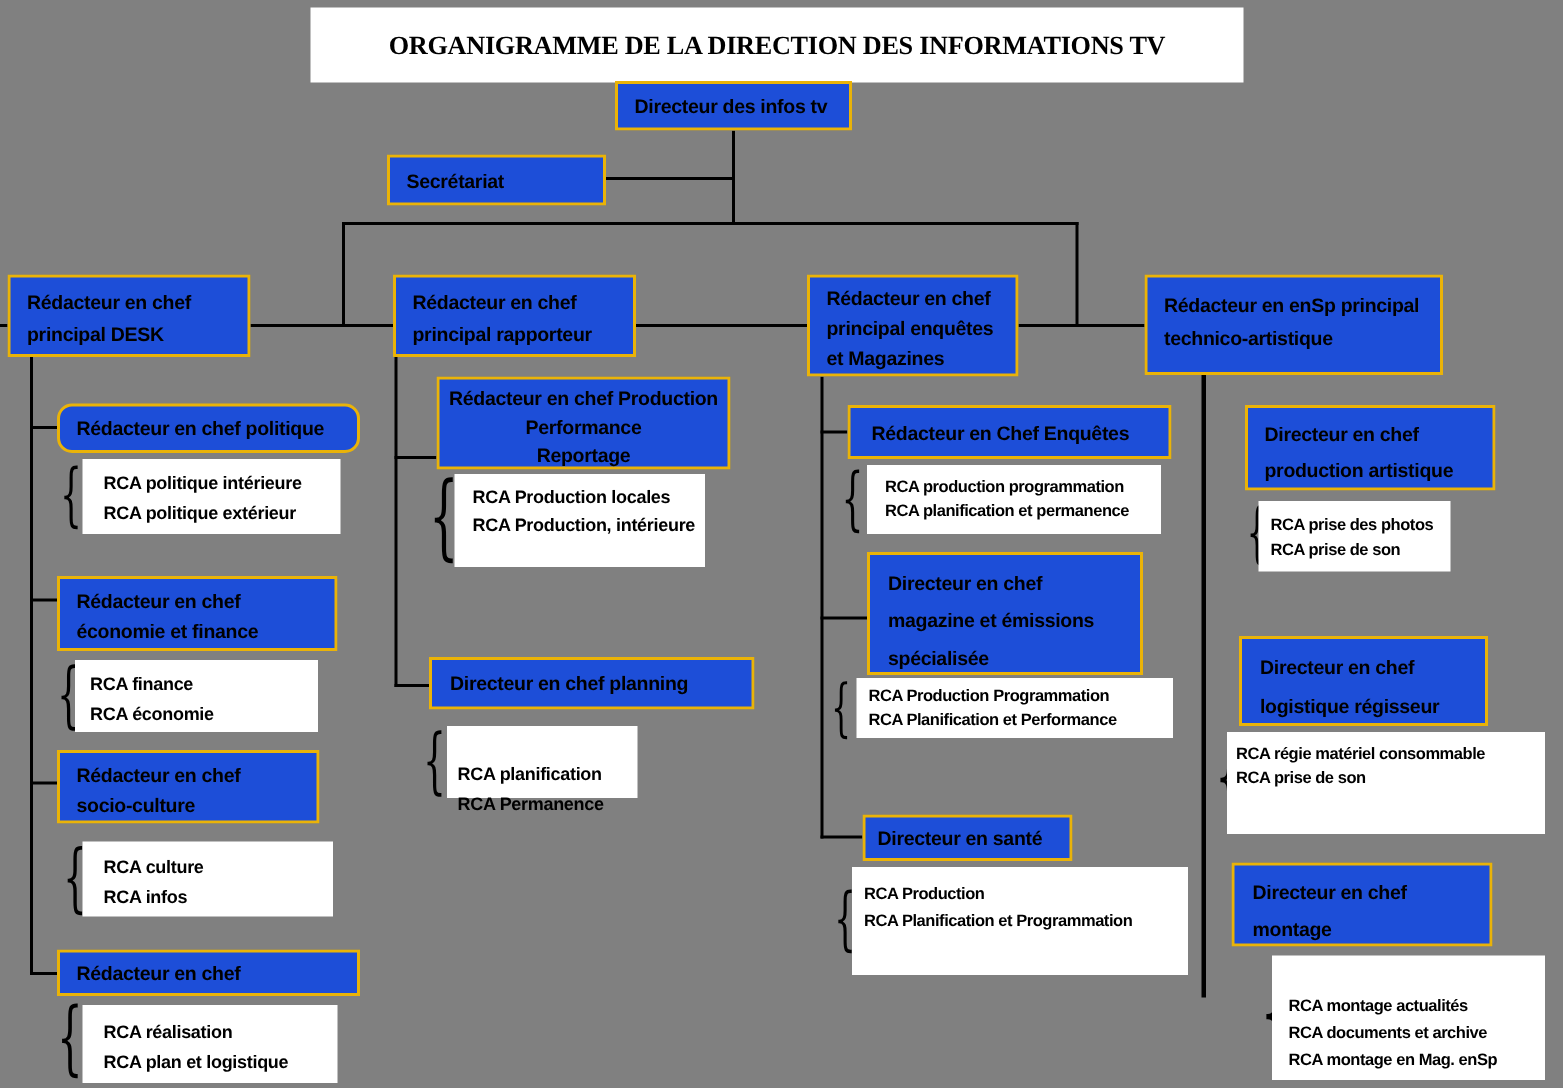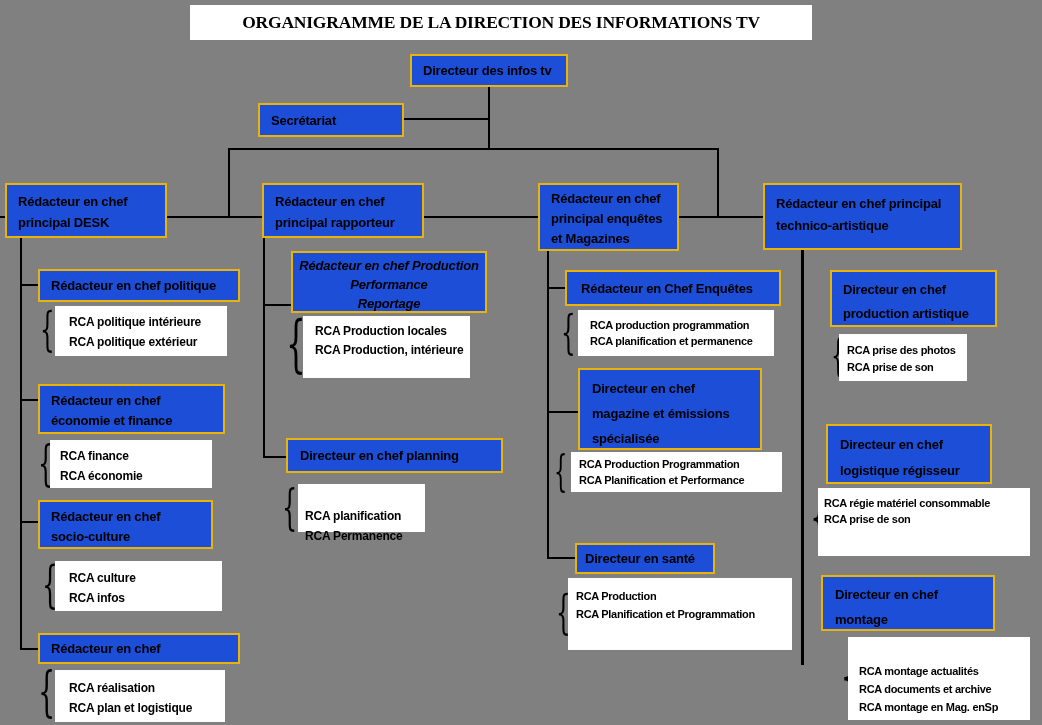--- a/index.html
+++ b/index.html
@@ -22,21 +22,21 @@
     position:absolute;background:#fff;color:#000;
     display:flex;align-items:center;justify-content:center;
     font-family:"Liberation Serif","DejaVu Serif",serif;
     font-weight:700;font-size:17.5px;letter-spacing:-0.2px;
   }
   .brace{
     position:absolute;color:#000;
     font-family:"DejaVu Serif",serif;font-weight:400;
     transform:scaleX(0.5);transform-origin:left center;
   }
-  .ctr{text-align:center;font-style:italic;}
+  .ctr{text-align:center;}
 </style>
 </head>
 <body>
 
 <div class="cline" style="left:488px;top:87px;width:2px;height:63px;"></div>
 <div class="cline" style="left:404px;top:118px;width:86px;height:2px;"></div>
 <div class="cline" style="left:228px;top:148px;width:491px;height:2px;"></div>
 <div class="cline" style="left:228px;top:148px;width:2px;height:69px;"></div>
 <div class="cline" style="left:717px;top:148px;width:2px;height:69px;"></div>
 <div class="cline" style="left:0px;top:216px;width:765px;height:2px;"></div>
@@ -51,21 +51,21 @@
 <div class="cline" style="left:263px;top:304px;width:28px;height:2px;"></div>
 <div class="cline" style="left:263px;top:456px;width:23px;height:2px;"></div>
 
 <div class="cline" style="left:547px;top:251px;width:2px;height:308px;"></div>
 <div class="cline" style="left:547px;top:287px;width:18px;height:2px;"></div>
 <div class="cline" style="left:547px;top:411px;width:31px;height:2px;"></div>
 <div class="cline" style="left:547px;top:557px;width:28px;height:2px;"></div>
 
 <div class="cline" style="left:801px;top:250px;width:3px;height:415px;"></div>
 
-<div class="titlebar" style="left:190px;top:5px;width:622px;height:35px;">
+<div class="titlebar" style="left:207px;top:5px;width:622px;height:50px;">
   <span>ORGANIGRAMME DE LA DIRECTION DES INFORMATIONS TV</span>
 </div>
 
 <div class="box flexc bt t13" style="left:410px;top:54px;width:158px;height:33px;padding-left:11px;">
   <span>Directeur des infos tv</span>
 </div>
 
 <div class="box flexc bt t13" style="left:258px;top:103px;width:146px;height:34px;padding-left:11px;">
   <span>Secrétariat</span>
 </div>
@@ -80,25 +80,25 @@
   <div>principal rapporteur</div>
 </div>
 
 <div class="box bt t13" style="left:538px;top:183px;width:141px;height:68px;padding:4px 0 0 11px;line-height:20px;">
   <div>Rédacteur en chef</div>
   <div>principal enquêtes</div>
   <div>et Magazines</div>
 </div>
 
 <div class="box bt t13" style="left:763px;top:183px;width:199px;height:67px;padding:8px 0 0 11px;line-height:22px;">
-  <div>Rédacteur en chef principal</div>
+  <div>Rédacteur en enSp principal</div>
   <div>technico-artistique</div>
 </div>
 
-<div class="box flexc bt t13" style="left:38px;top:269px;width:202px;height:33px;padding-left:11px;">
+<div class="box flexc bt t13" style="left:38px;top:269px;width:202px;height:33px;padding-left:11px;border-radius:10px;">
   <span>Rédacteur en chef politique</span>
 </div>
 <span class="brace" style="left:40px;top:303px;font-size:46px;line-height:52px;">{</span>
 <div class="rca bt t12" style="left:55px;top:306px;width:172px;height:50px;padding:6px 0 0 14px;line-height:20px;">
   <div>RCA politique intérieure</div>
   <div>RCA politique extérieur</div>
 </div>
 
 <div class="box bt t13" style="left:38px;top:384px;width:187px;height:50px;padding:5px 0 0 11px;line-height:20px;">
   <div>Rédacteur en chef</div>

